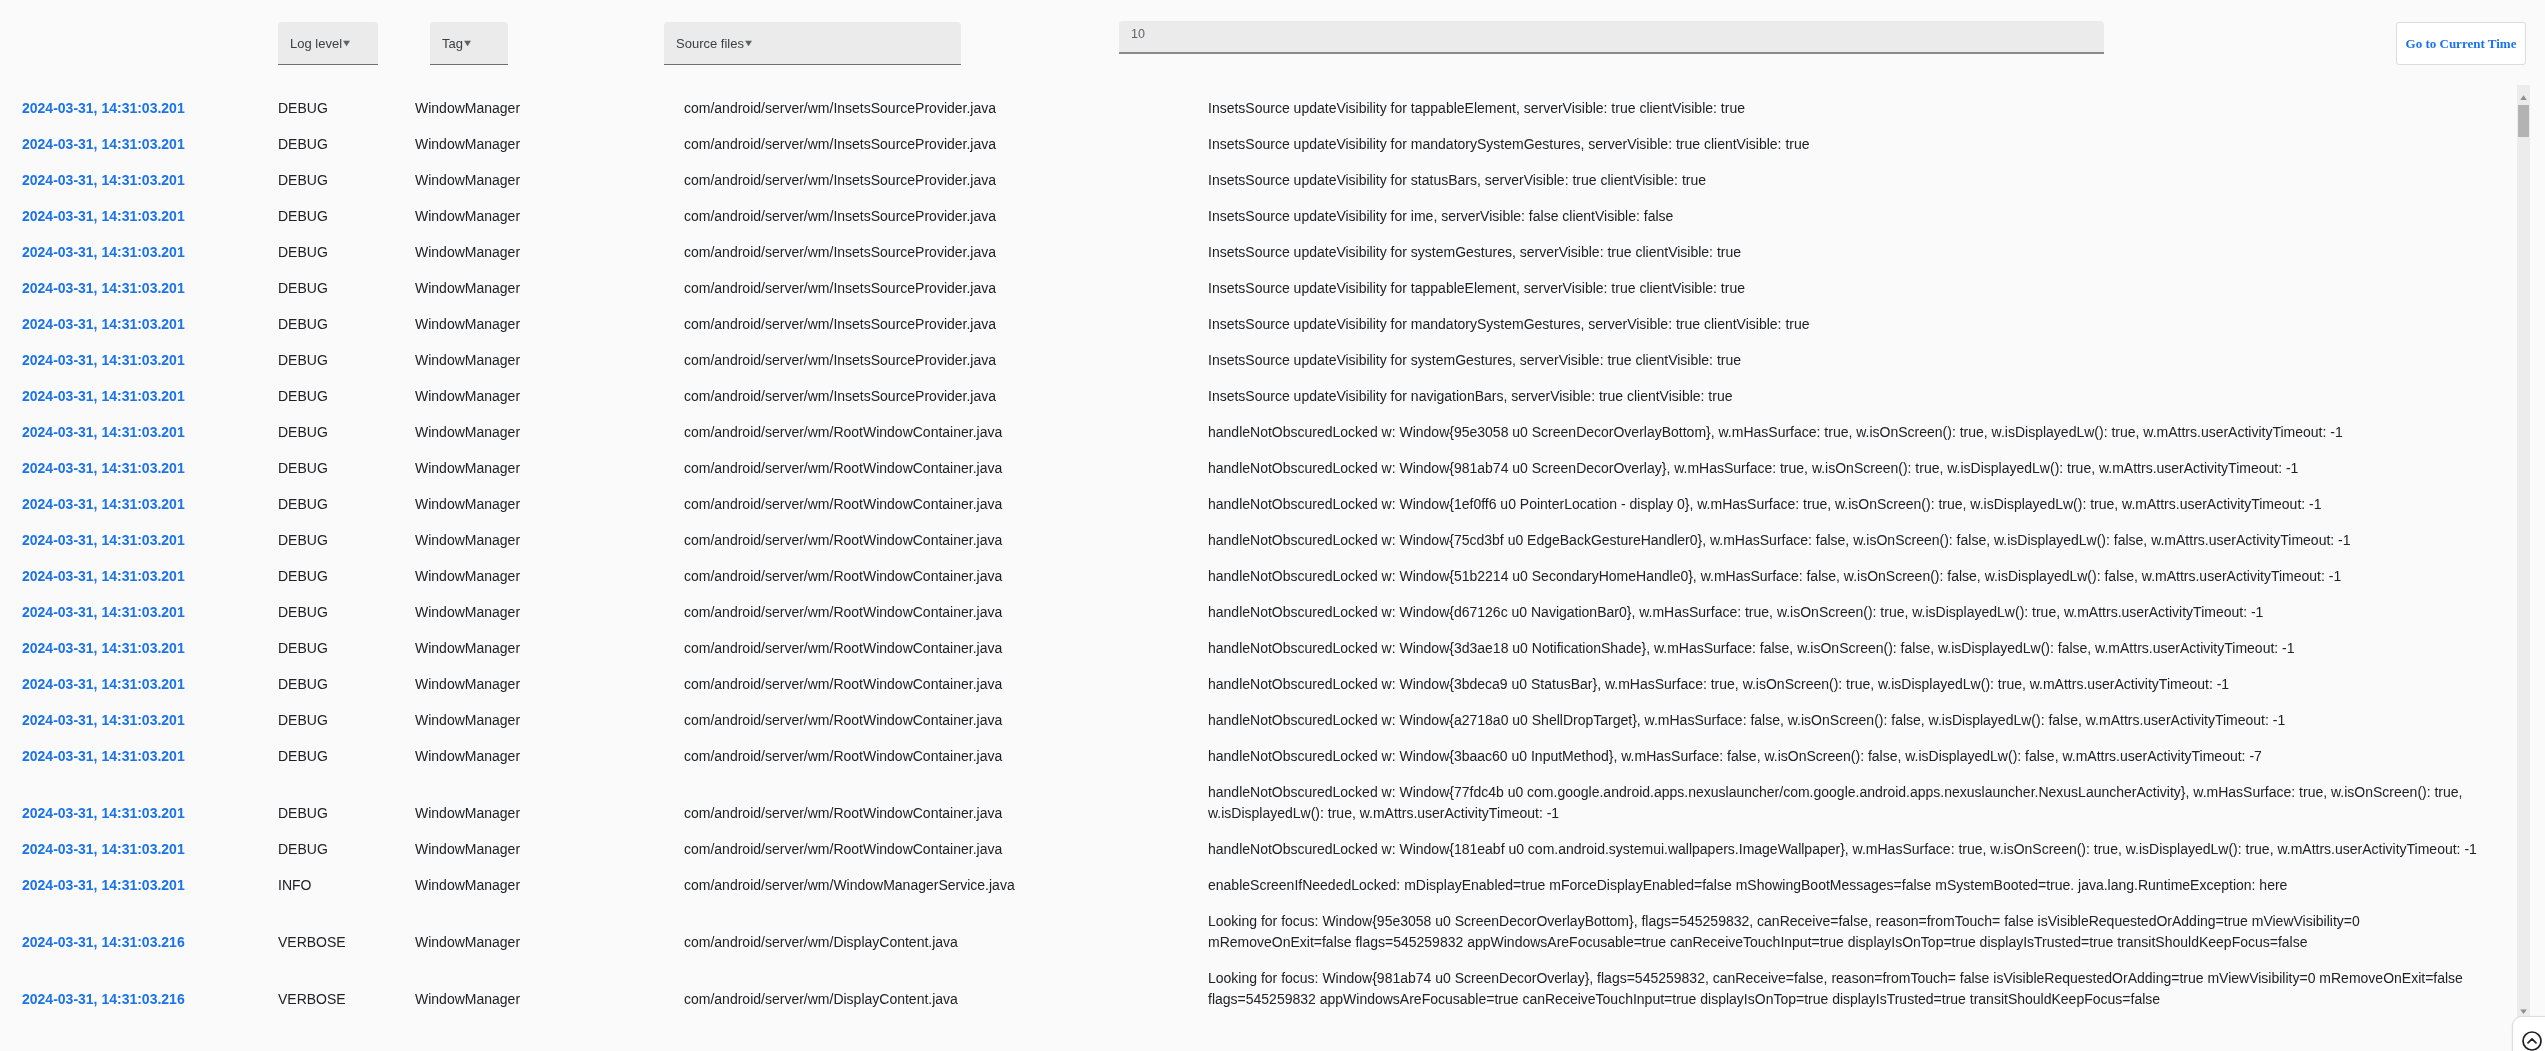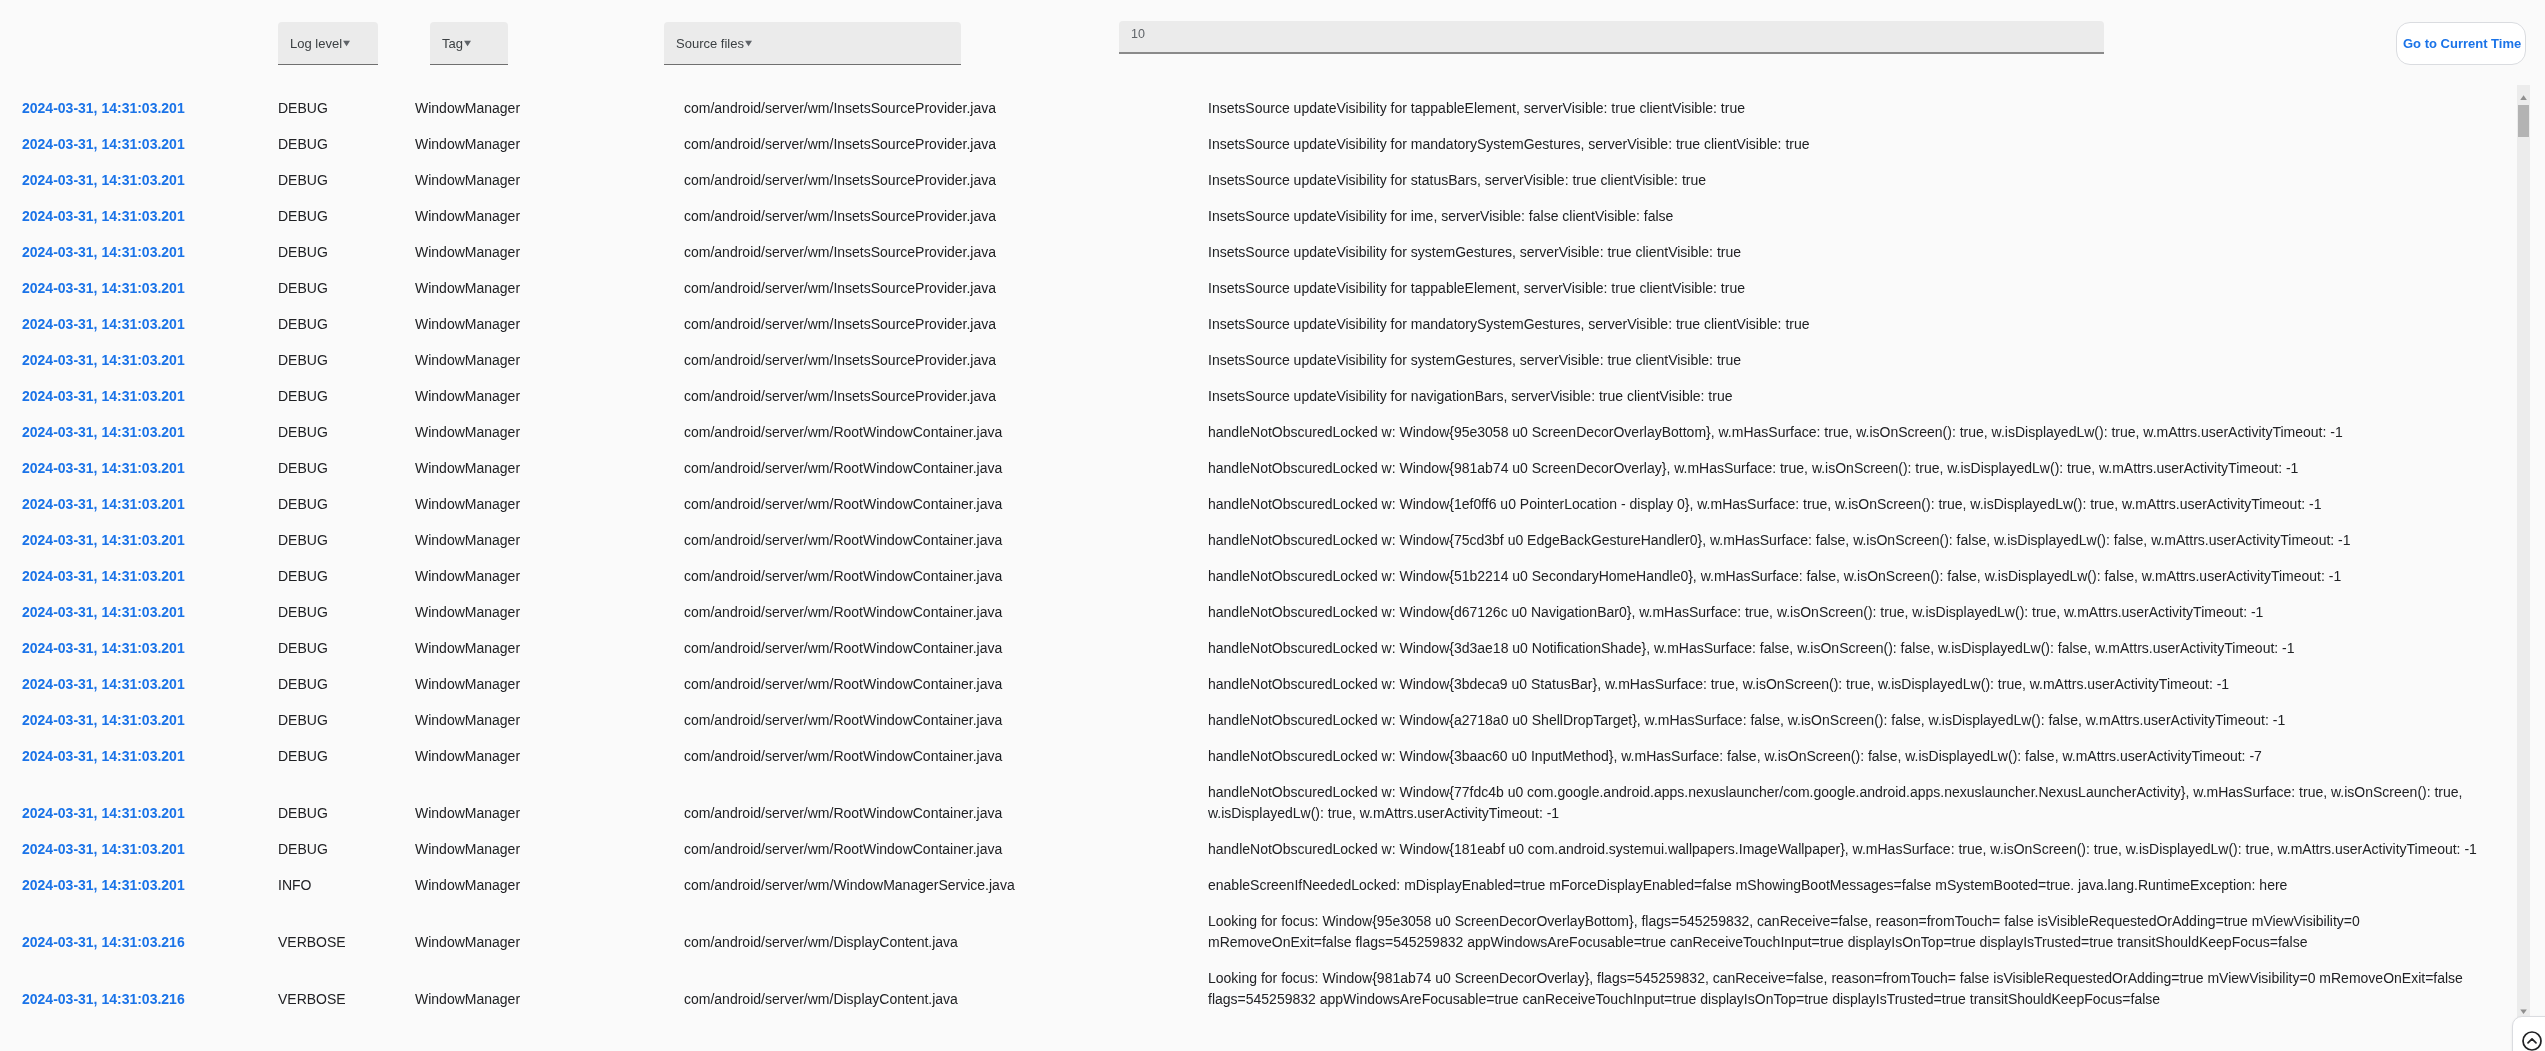--- a/index.html
+++ b/index.html
@@ -22,22 +22,22 @@
   .sel-tag{left:430px;width:78px}
   .sel-source{left:664px;width:297px}
   .limit-input{
     position:absolute;left:1119px;top:21px;width:985px;height:33px;box-sizing:border-box;
     background:#ebebeb;border:none;border-bottom:2px solid #8a8a8a;border-radius:4px 4px 0 0;
     padding:0 12px 6px 12px;font-family:"Liberation Sans",sans-serif;
     font-size:12.5px;color:#5f6368;outline:none;
   }
   .go-btn{
     position:absolute;left:2396px;top:22px;width:130px;height:43px;box-sizing:border-box;
-    background:#ffffff;border:1px solid #dadce0;border-radius:14px;
-    color:#1a73e8;font-family:Liberation Sans, sans-serif;font-size:13px;font-weight:700;
+    background:#ffffff;border:1px solid #dadce0;border-radius:3px;
+    color:#1a73e8;font-family:Liberation Serif, serif;font-size:13px;font-weight:700;
     cursor:pointer;white-space:nowrap;padding:0 6px;
   }
   
   .log-table{position:absolute;left:0;top:90px;width:2518px}
   .row{display:flex;align-items:flex-end}
   .cell{box-sizing:border-box;padding:7.5px 0;line-height:21px;font-size:14px;color:#202124;word-break:break-word}
   .c-time{flex:none;width:278px;padding-left:22px;color:#1a73e8;font-weight:700;cursor:pointer;white-space:nowrap}
   .c-level{flex:none;width:137px}
   .c-tag{flex:none;width:269px}
   .c-source{flex:none;width:524px;padding-right:20px}

